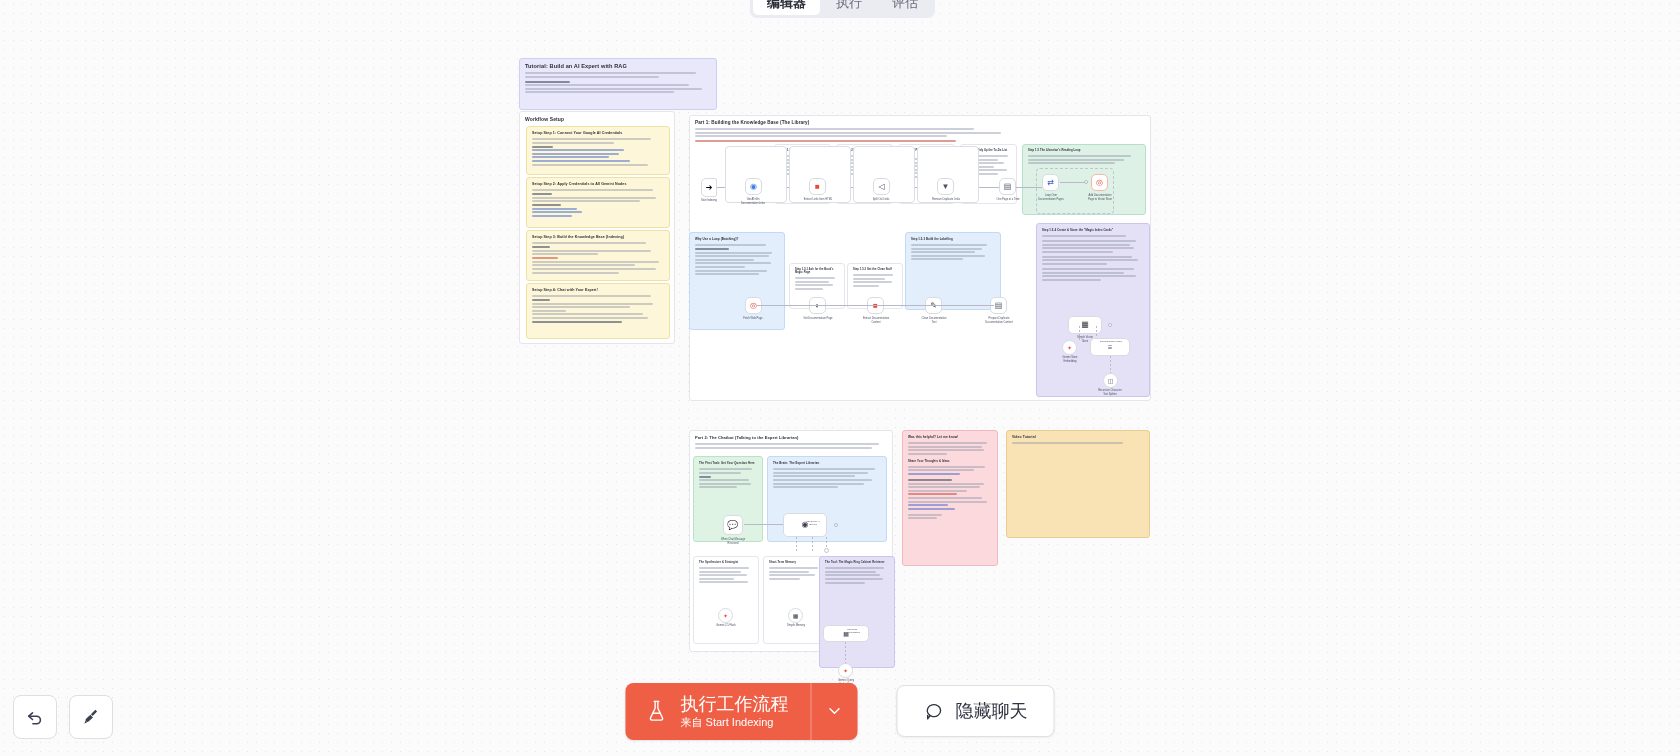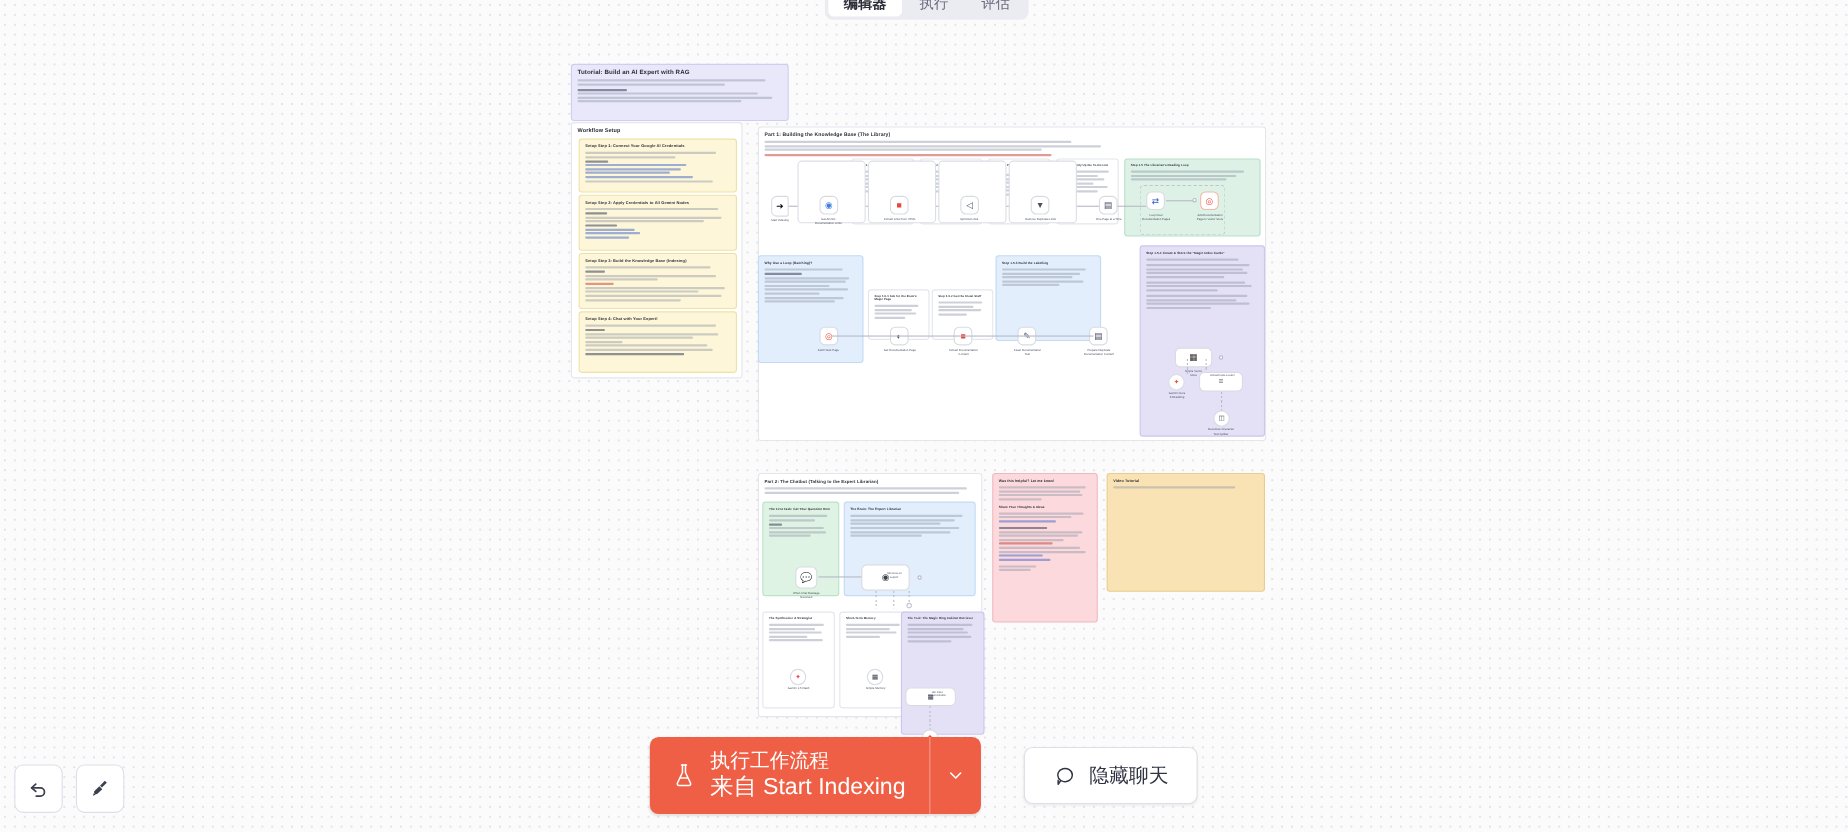--- a/index.html
+++ b/index.html
@@ -130,21 +130,21 @@
     background: #ef5f45; border-radius: 8px; overflow: hidden;
     box-shadow: 0 1px 2px rgba(0,0,0,.10);
   }
   .exec-main {
     display:flex; align-items:center; gap: 13px;
     padding: 11px 22px 11px 20px;
     color:#fff;
   }
   .exec-text { line-height:1.22; }
   .exec-l1 { font-size: 18px; font-weight: 400; }
-  .exec-l2 { font-size: 21px; font-weight: 400; }
+  .exec-l2 { font-size: 11px; font-weight: 400; }
   .exec-divider { width:1px; background: rgba(255,255,255,.38); }
   .exec-caret {
     width: 46px; display:flex; align-items:center; justify-content:center; color:#fff;
   }
   .hide-btn {
     display:flex; align-items:center; gap: 12px;
     background:#fff; border:1px solid #dcdfe6; border-radius:8px;
     padding: 13px 26px; color:#2f3443; font-size: 18px;
     box-shadow: 0 1px 2px rgba(0,0,0,.05);
   }

